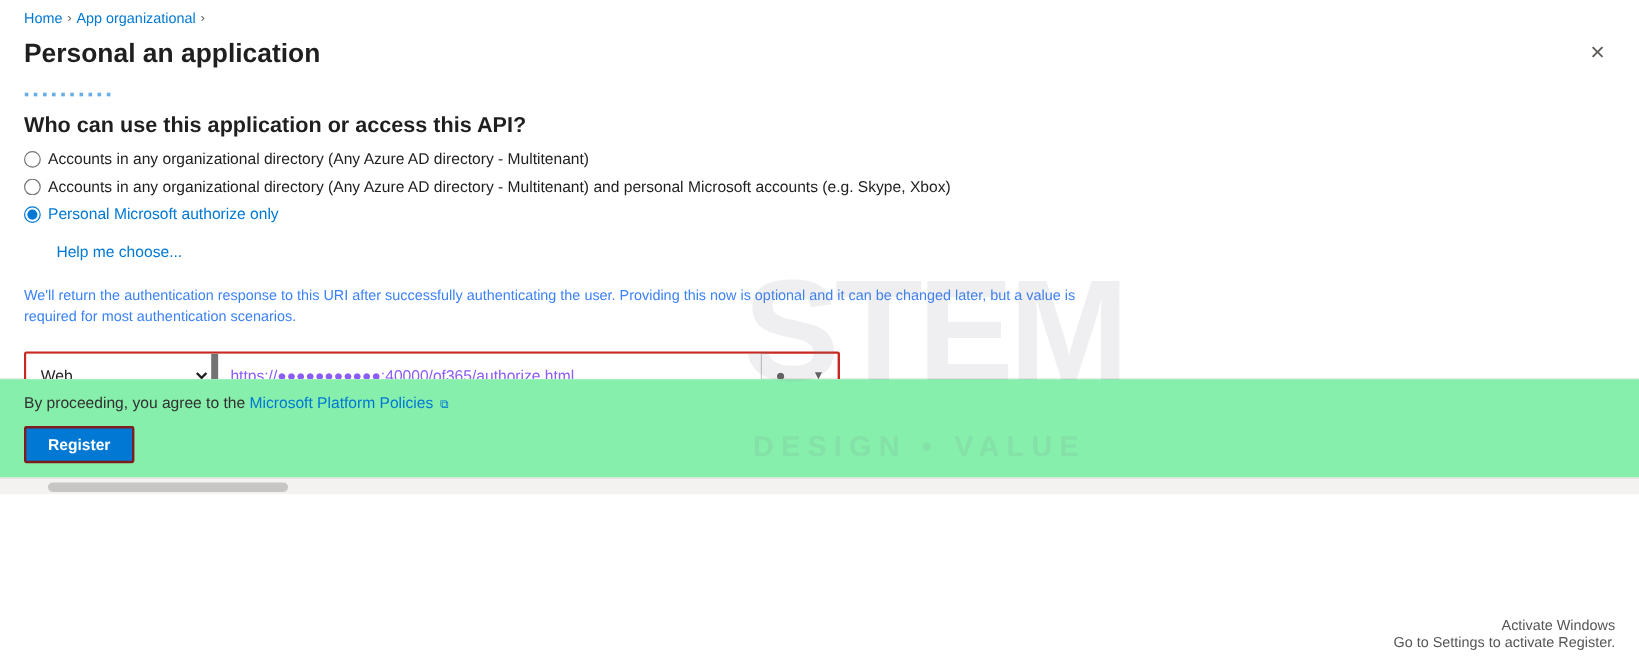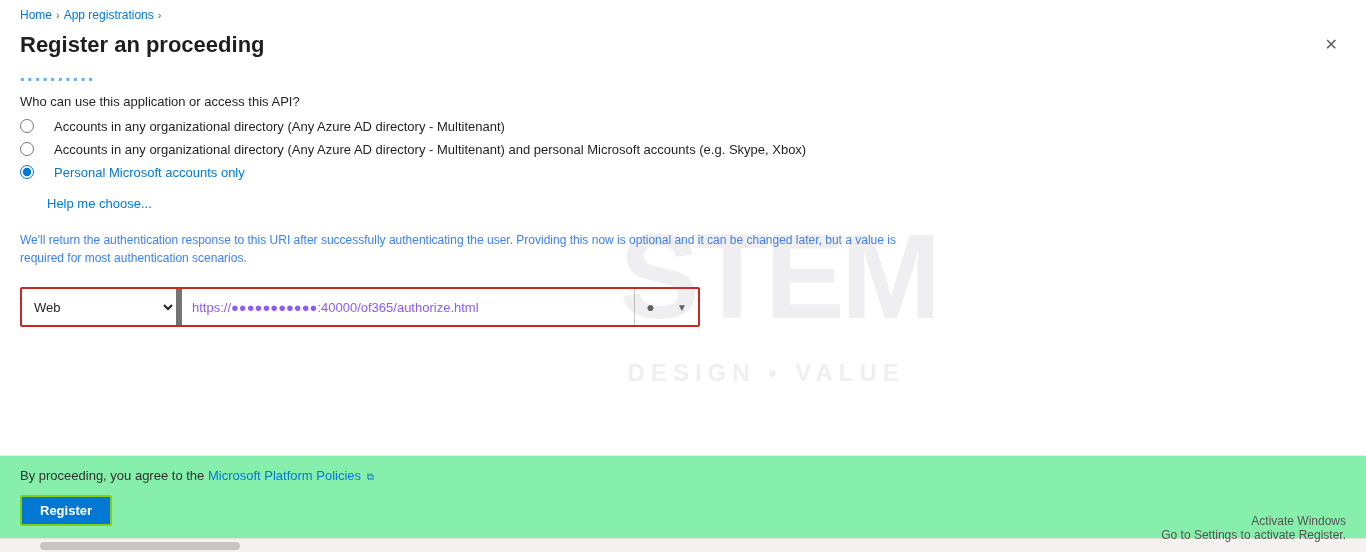--- a/index.html
+++ b/index.html
@@ -5,21 +5,21 @@
     * { box-sizing: border-box; margin: 0; padding: 0; }
     body {
       font-family: 'Segoe UI', sans-serif;
       font-size: 13px;
       background: #fff;
       color: #333;
       overflow: hidden;
     }
     .page-wrapper {
       width: 1366px;
-      height: 552px;
+      height: 412px;
       display: flex;
       flex-direction: column;
       position: relative;
     }
 
     
     .breadcrumb {
       display: flex;
       align-items: center;
       padding: 8px 20px 4px 20px;
@@ -61,37 +61,37 @@
       font-size: 16px;
       color: #605e5c;
       padding: 4px 8px;
       border: none;
       background: none;
       line-height: 1;
     }
 
     
     .section-label {
-      font-size: 13px;
-      font-weight: 400;
+      font-size: 18px;
+      font-weight: 700;
       color: #1f1f1f;
       margin-bottom: 10px;
     }
 
     
     .radio-group {
       display: flex;
       flex-direction: column;
       gap: 8px;
       margin-bottom: 16px;
     }
     .radio-option {
       display: flex;
-      align-items: flex-start;
-      gap: 20px;
+      align-items: center;
+      gap: 6px;
       font-size: 13px;
       color: #1f1f1f;
     }
     .radio-option input[type="radio"] {
       width: 14px;
       height: 14px;
       accent-color: #0078d4;
       cursor: pointer;
       flex-shrink: 0;
     }
@@ -208,21 +208,21 @@
       font-size: 10px;
       color: #0078d4;
       margin-left: 2px;
     }
 
     .register-btn {
       display: inline-block;
       padding: 6px 18px;
       background: #0078d4;
       color: #fff;
-      border: 2px solid #84cc16;
+      border: 2px solid #7f1d1d;
       font-size: 13px;
       font-weight: 600;
       cursor: pointer;
       border-radius: 2px;
     }
 
     
     .watermark {
       position: fixed;
       top: 50%;
@@ -288,53 +288,53 @@
     }
   </style>
 </head>
 <body>
 
 <div class="page-wrapper">
 
   <div class="breadcrumb">
     <a href="#">Home</a>
     <span class="separator">›</span>
-    <a href="#">App registrations</a>
+    <a href="#">App organizational</a>
     <span class="separator">›</span>
   </div>
 
   <div class="watermark">STEM</div>
   <div class="watermark-sub">DESIGN • VALUE</div>
 
   <div class="main-content">
 
     
     <div class="title-row">
-      <h1 class="page-title">Register an proceeding</h1>
+      <h1 class="page-title">Personal an application</h1>
       <button class="close-btn">✕</button>
     </div>
 
     
     <div class="partially-visible">▪ ▪ ▪ ▪ ▪ ▪ ▪ ▪ ▪ ▪</div>
 
     
     <div class="section-label">Who can use this application or access this API?</div>
 
     <div class="radio-group">
       <div class="radio-option">
         <input type="radio" name="account_type" id="radio1" style="">
         <label for="radio1">Accounts in any organizational directory (Any Azure AD directory - Multitenant)</label>
       </div>
       <div class="radio-option">
         <input type="radio" name="account_type" id="radio2" style="">
         <label for="radio2">Accounts in any organizational directory (Any Azure AD directory - Multitenant) and personal Microsoft accounts (e.g. Skype, Xbox)</label>
       </div>
       <div class="radio-option">
         <input type="radio" name="account_type" id="radio3" checked="" style="">
-        <label for="radio3" style="color:#0078d4;">Personal Microsoft accounts only</label>
+        <label for="radio3" style="color:#0078d4;">Personal Microsoft authorize only</label>
       </div>
     </div>
 
     
     <a href="#" class="help-link">Help me choose...</a>
 
     
     <div class="redirect-section">
       <div class="redirect-desc">We'll return the authentication response to this URI after successfully authenticating the user. Providing this now is optional and it can be changed later, but a value is required for most authentication scenarios.</div>
 

